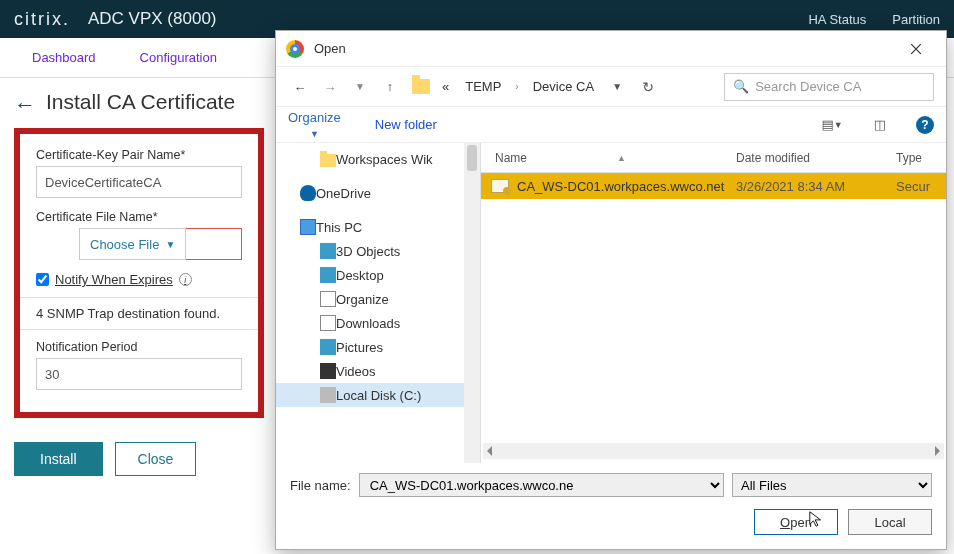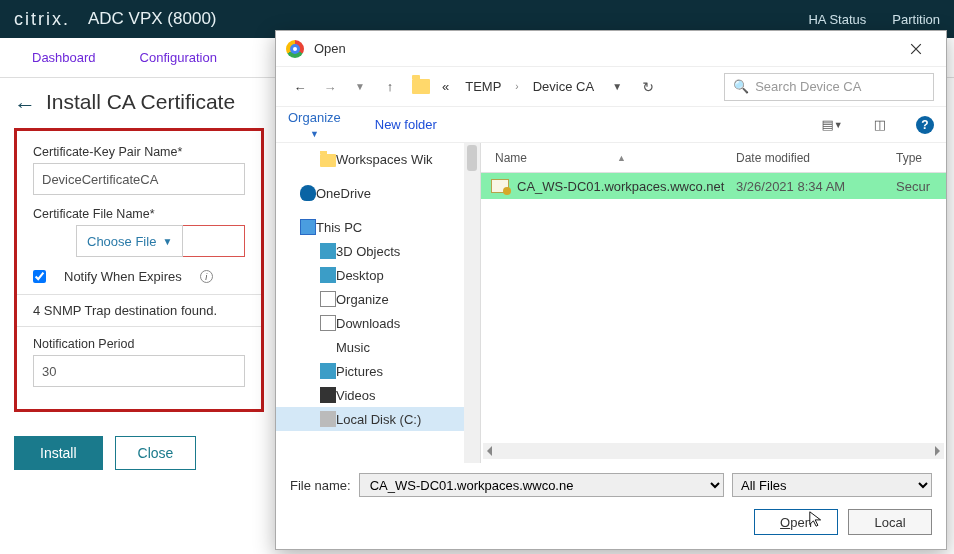--- a/index.html
+++ b/index.html
@@ -16,28 +16,28 @@
   
   .tabs { height: 40px; background: #fff; display: flex; align-items: center; border-bottom: 1px solid #ddd; padding-left: 10px; }
   .tabs .tab { padding: 0 22px; height: 48px; display: flex; align-items: center; color: #6d28d9; cursor: pointer; }
 
   
   .content { padding: 12px 14px 14px 14px; }
   .page-title-row { display: flex; align-items: center; gap: 10px; margin-bottom: 14px; }
   .back-arrow { font-size: 22px; font-weight: bold; color: #1a4b5c; cursor: pointer; line-height: 1; }
   .page-title { font-size: 21px; color: #333; font-weight: 400; }
 
-  .form-box { border: 3px solid #b91c1c; padding: 14px 16px 10px 16px; width: 250px; }
+  .form-box { border: 6px solid #b91c1c; padding: 14px 16px 10px 16px; width: 250px; }
   .field-label { font-size: 12.5px; color: #333; margin-bottom: 4px; }
   .text-input { width: 100%; height: 32px; border: 1px solid #ccc; padding: 0 8px; font-size: 13px; color: #555; margin-bottom: 12px; }
   .file-row { display: flex; align-items: center; gap: 0; margin-bottom: 12px; margin-left: 43px; }
   .choose-file { height: 32px; border: 1px solid #ccc; padding: 0 10px; display: flex; align-items: center; gap: 6px; color: #2a7aa8; font-size: 13px; cursor: pointer; background: #fff; }
   .choose-file .chev { font-size: 10px; }
   .file-empty { flex: 1; height: 32px; border: 1px solid #d9534f; border-left: none; }
-  .cb-row { display: flex; align-items: center; gap: 18px; margin-bottom: 10px; }
+  .cb-row { display: flex; align-items: center; gap: 6px; margin-bottom: 10px; text-decoration: underline; }
   .info-ico { display: inline-flex; width: 13px; height: 13px; border: 1px solid #888; border-radius: 50%; align-items: center; justify-content: center; font-size: 9px; color: #555; font-style: italic; }
   .snmp { border-top: 1px solid #e0e0e0; border-bottom: 1px solid #e0e0e0; padding: 8px 0; margin: 0 -16px 10px -16px; padding-left: 16px; font-size: 13px; }
   .btn-row { display: flex; gap: 12px; margin-top: 24px; }
   .btn-primary { background: #1a7a8c; color: #fff; border: none; padding: 8px 26px; font-size: 14px; cursor: pointer; }
   .btn-secondary { background: #fff; color: #1a7a8c; border: 1px solid #1a7a8c; padding: 8px 22px; font-size: 14px; cursor: pointer; }
 
   
   .dlg { position: absolute; top: 30px; left: 275px; width: 672px; height: 520px; background: #fff; border: 1px solid #aaa; box-shadow: 0 6px 20px rgba(0,0,0,0.3); display: flex; flex-direction: column; }
   .dlg-titlebar { height: 36px; display: flex; align-items: center; padding: 0 10px; gap: 10px; border-bottom: 1px solid #eee; }
   .chrome-ico { width: 18px; height: 18px; border-radius: 50%; background: conic-gradient(#ea4335 0 120deg,#34a853 120deg 240deg,#fbbc05 240deg 360deg); position: relative; }
@@ -89,21 +89,21 @@
   .ico-disk { background: #bbb; }
 
   .files { flex: 1; display: flex; flex-direction: column; min-width: 0; }
   .files-hdr { height: 30px; display: flex; align-items: center; border-bottom: 1px solid #e0e0e0; font-size: 12px; color: #555; }
   .col-name { flex: 1; padding-left: 14px; display: flex; align-items: center; }
   .col-date { width: 160px; }
   .col-type { width: 50px; }
   .sort-ind { margin-left: 90px; font-size: 9px; color: #888; }
   .files-list { flex: 1; overflow: hidden; }
   .file-row2 { height: 26px; display: flex; align-items: center; font-size: 13px; }
-  .file-row2.sel { background: #86efac; }
+  .file-row2.sel { background: #eab308; }
   .fcell-name { flex: 1; padding-left: 10px; display: flex; align-items: center; gap: 8px; }
   .fcell-date { width: 160px; color: #555; }
   .fcell-type { width: 50px; color: #555; }
   .cert-ico { width: 18px; height: 14px; border: 1px solid #b8a24a; background: #faf6e6; position: relative; }
   .cert-ico::after { content:''; position:absolute; right:-3px; bottom:-3px; width:8px; height:8px; background:#d6a829; border-radius:50%; }
   .files-scroll { height: 16px; background: #f0f0f0; position: relative; margin: 0 2px 4px 2px; }
   .files-scroll::before, .files-scroll::after { content:''; position:absolute; top:3px; width:0; height:0; border-top:5px solid transparent; border-bottom:5px solid transparent; }
   .files-scroll::before { left:4px; border-right: 5px solid #888; }
   .files-scroll::after { right:4px; border-left: 5px solid #888; }
 
@@ -242,24 +242,20 @@
         </div>
       <div class="tree-item indent">
           <span class="ico-generic ico-doc"></span>
           <span>Organize</span>
         </div>
       <div class="tree-item indent">
           <span class="ico-generic ico-dl"></span>
           <span>Downloads</span>
         </div>
       <div class="tree-item indent">
-          <span class="ico-generic ico-music"></span>
-          <span>Music</span>
-        </div>
-      <div class="tree-item indent">
           <span class="ico-generic ico-pic"></span>
           <span>Pictures</span>
         </div>
       <div class="tree-item indent">
           <span class="ico-generic ico-vid"></span>
           <span>Videos</span>
         </div>
       <div class="tree-item indent sel">
           <span class="ico-generic ico-disk"></span>
           <span>Local Disk (C:)</span>

